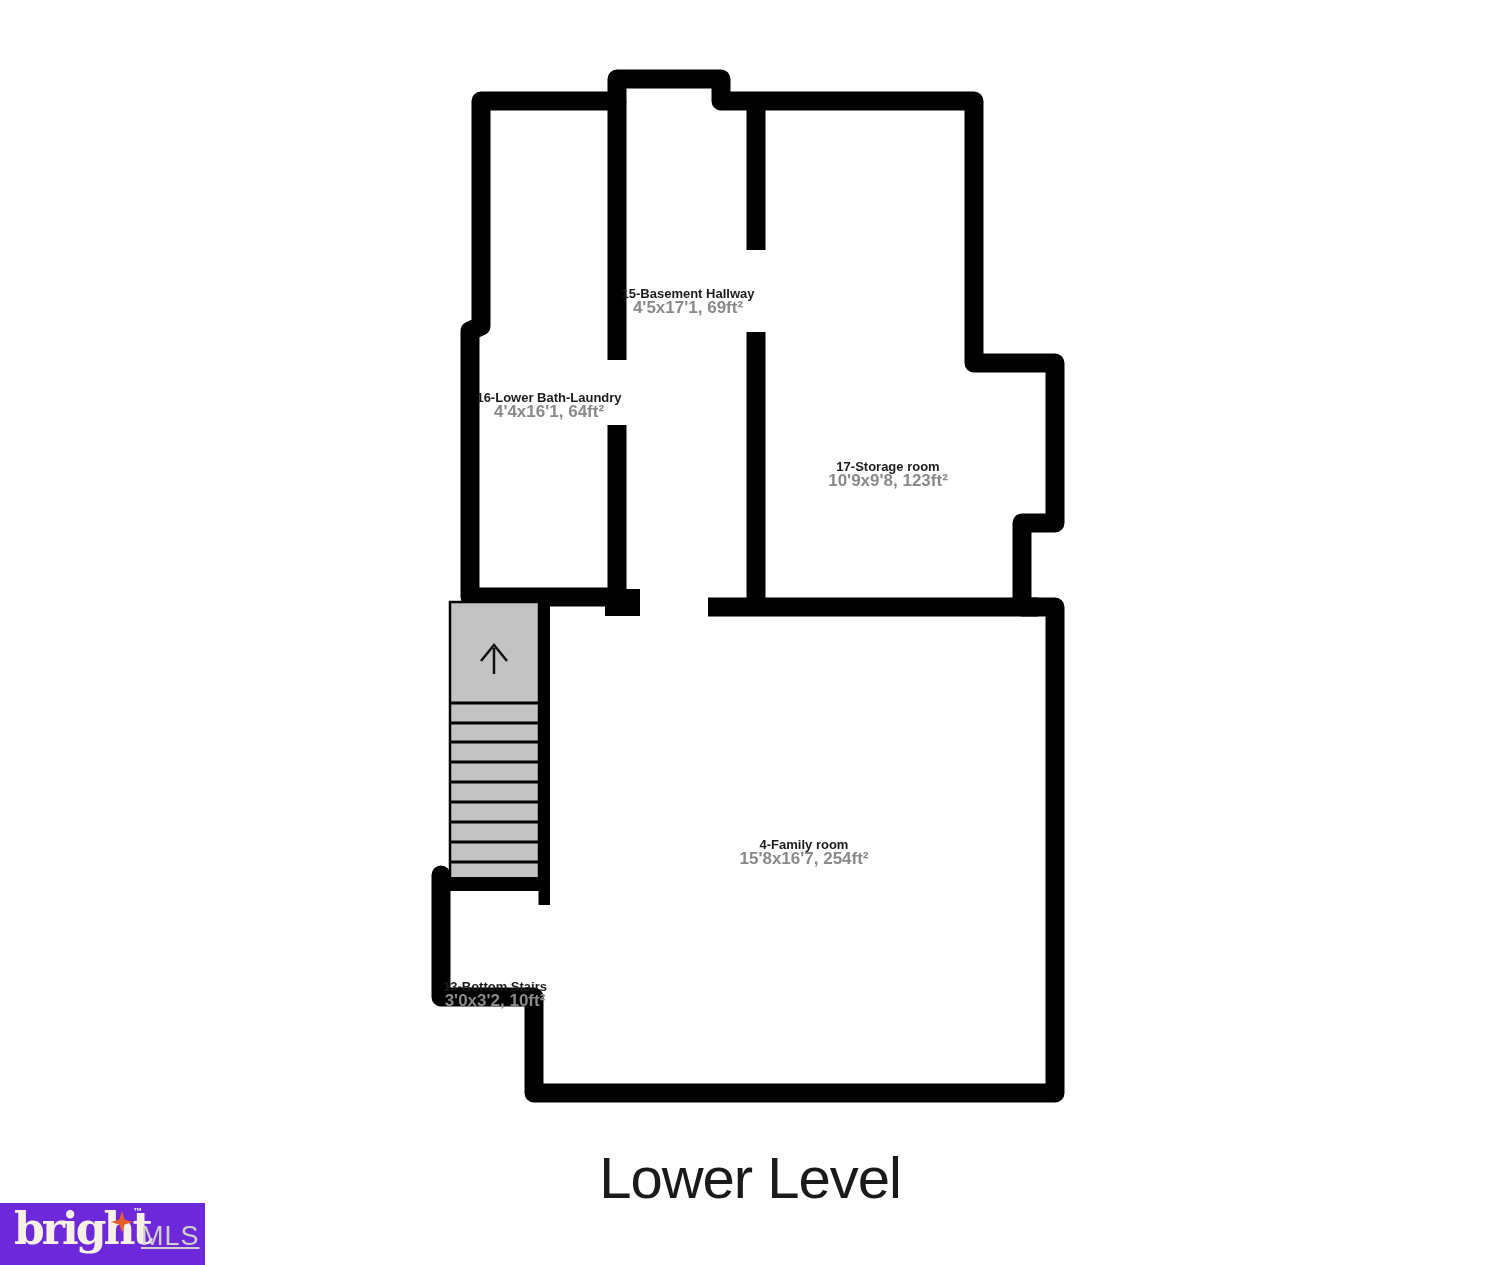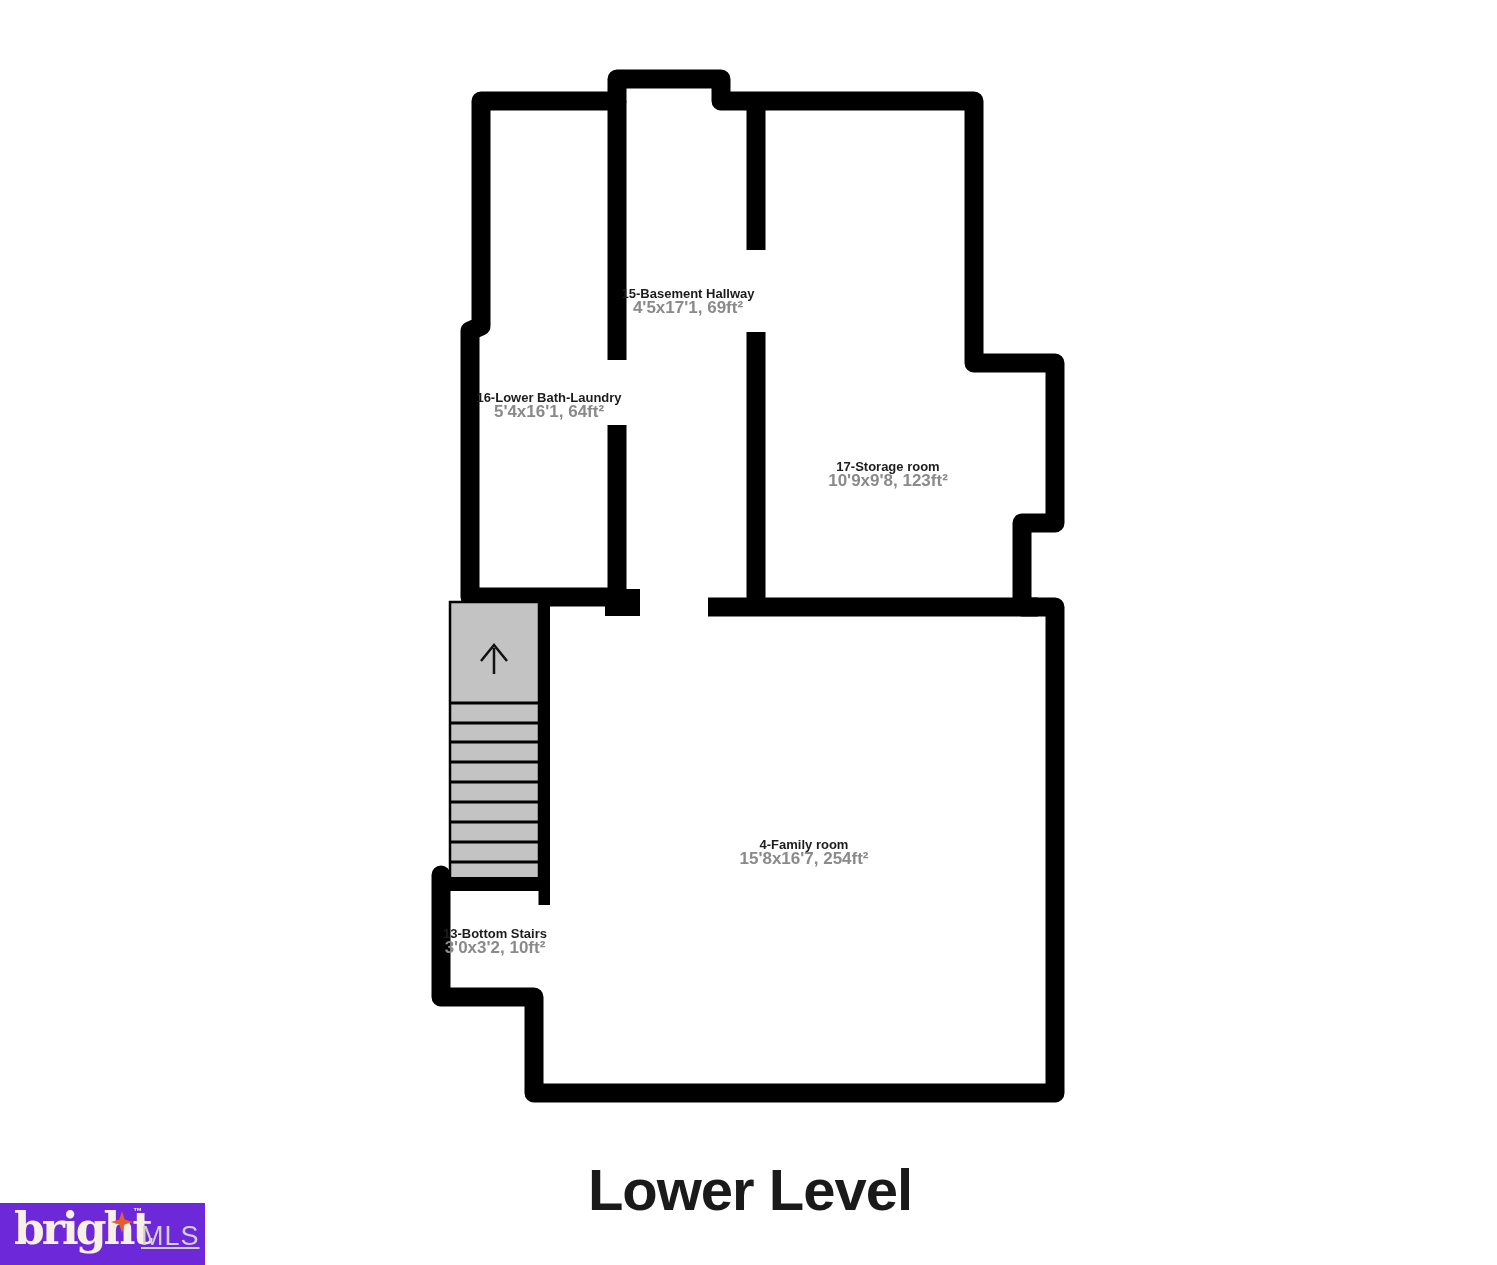--- a/index.html
+++ b/index.html
@@ -9,22 +9,22 @@
   }
   .plan-svg{position:absolute;left:0;top:0;}
   .room-label{
     position:absolute;transform:translateX(-50%);
     text-align:center;white-space:nowrap;line-height:14px;
     font-size:13px;font-weight:bold;color:#1c1c1c;
   }
   .room-dims{color:#8a8a8a;font-weight:bold;font-size:17px;}
   .floor-title{
     position:absolute;left:750px;top:1146px;transform:translateX(-50%);
-    font-size:58px;font-weight:700;letter-spacing:-1px;color:#1a1a1a;
-    white-space:nowrap;line-height:1.1;margin-top:12px;
+    font-size:58px;font-weight:400;letter-spacing:-1px;color:#1a1a1a;
+    white-space:nowrap;line-height:1.1;
   }
   .logo-box{
     position:absolute;left:0;top:1203px;width:205px;height:68px;
     background:#6d28d9;
   }
   .logo-bright{
     position:absolute;left:14px;top:4px;
     font-family:"DejaVu Serif", serif;font-weight:bold;
     font-size:44px;letter-spacing:-3px;line-height:1;color:#f6f0e5;
   }
@@ -73,34 +73,34 @@
     </g>
   </svg>
 
   <div class="room-label" style="left:688px;top:287px">
     <div>15-Basement Hallway</div>
     <div class="room-dims">4'5x17'1, 69ft²</div>
   </div>
 
   <div class="room-label" style="left:549px;top:391px">
     <div>16-Lower Bath-Laundry</div>
-    <div class="room-dims">5'4x16'1, 64ft²</div>
+    <div class="room-dims">4'4x16'1, 64ft²</div>
   </div>
 
   <div class="room-label" style="left:888px;top:460px">
     <div>17-Storage room</div>
     <div class="room-dims">10'9x9'8, 123ft²</div>
   </div>
 
   <div class="room-label" style="left:804px;top:838px">
     <div>4-Family room</div>
     <div class="room-dims">15'8x16'7, 254ft²</div>
   </div>
 
-  <div class="room-label" style="left:495px;top:927px">
+  <div class="room-label" style="left:495px;top:980px">
     <div>13-Bottom Stairs</div>
     <div class="room-dims">3'0x3'2, 10ft²</div>
   </div>
 
   <div class="floor-title">Lower Level</div>
 
   <div class="logo-box">
     <span class="logo-bright">bright</span>
     <svg class="logo-star" width="22" height="22" viewBox="0 0 22 22">
       <polygon points="11,0 13.6,8.4 22,11 13.6,13.6 11,22 8.4,13.6 0,11 8.4,8.4" fill="#e65f2b"></polygon>

